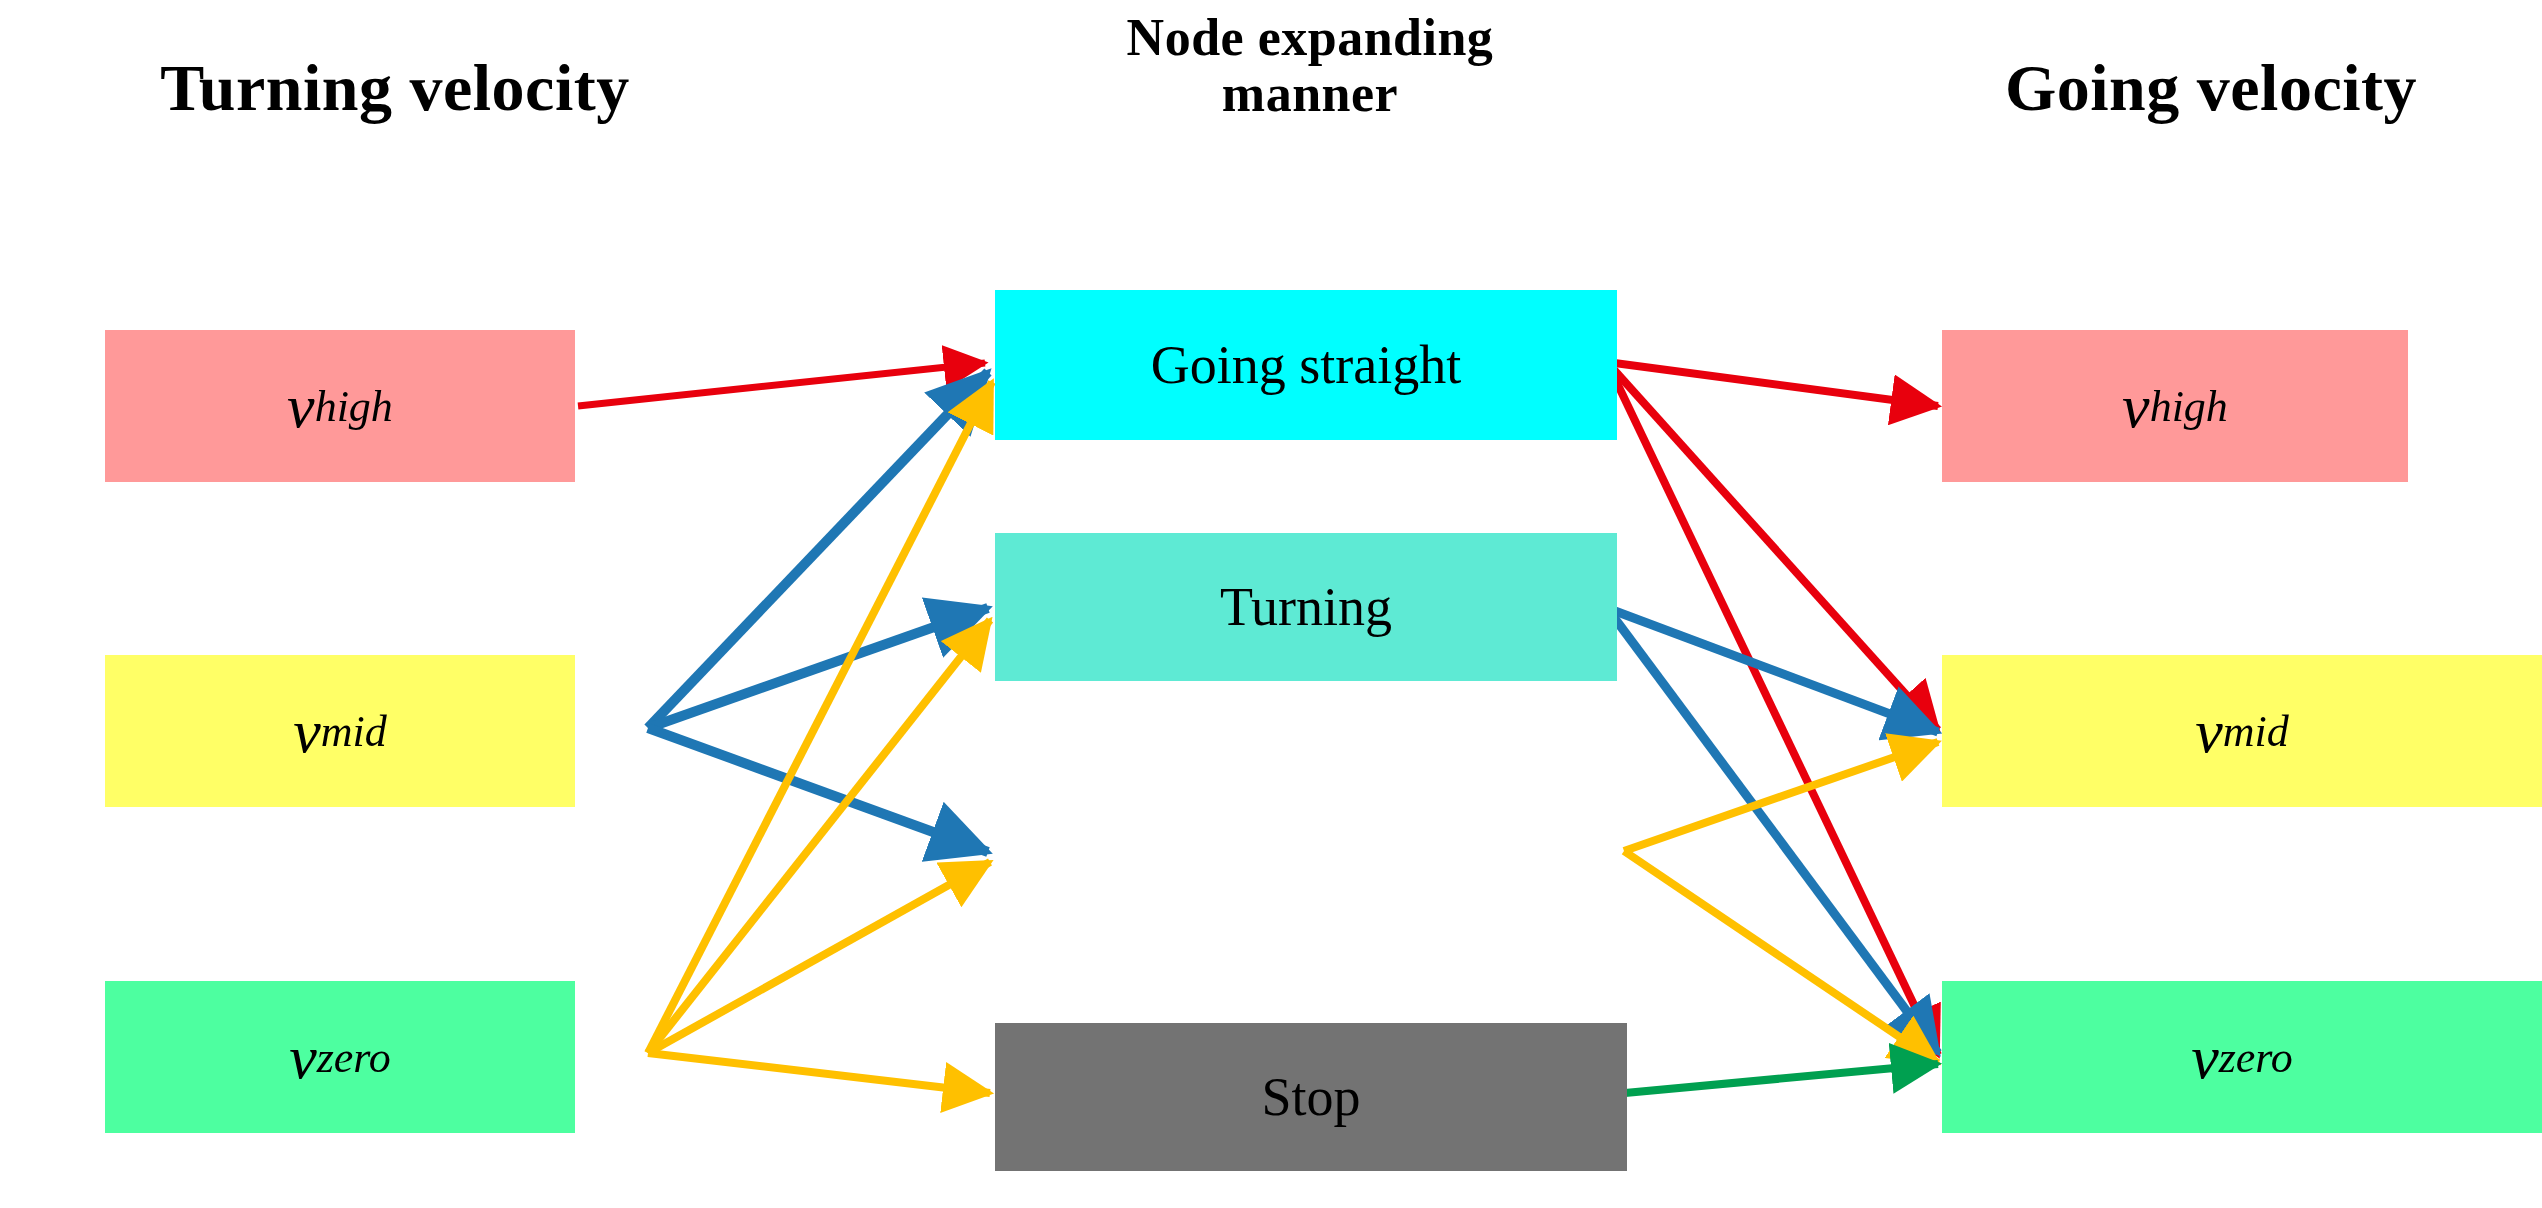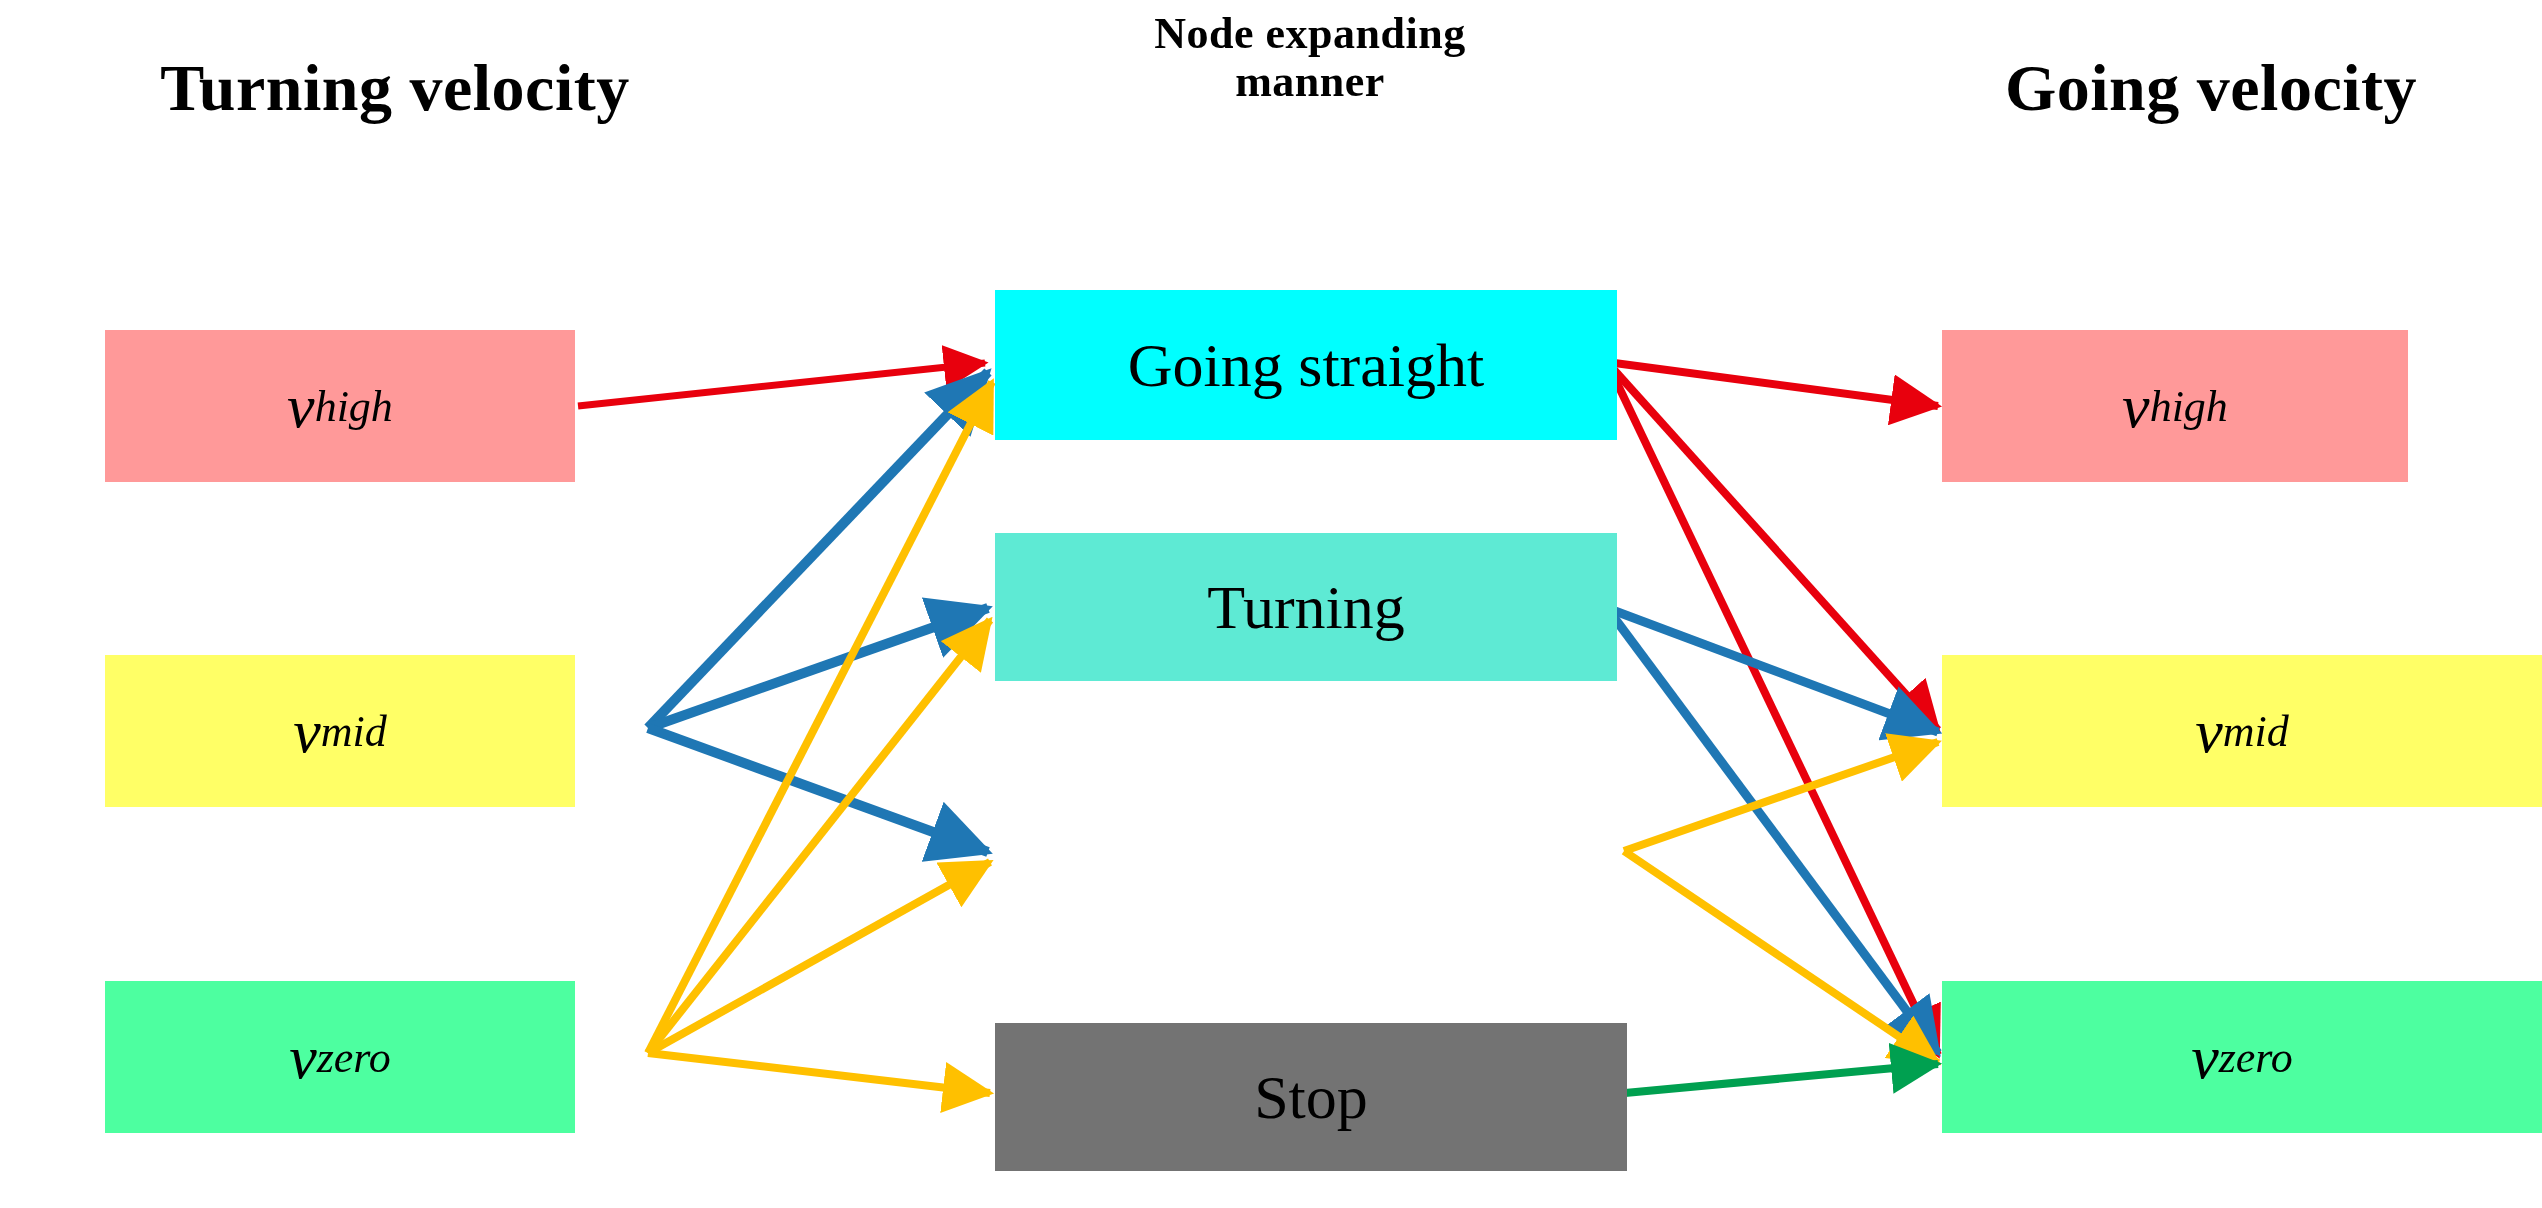--- a/index.html
+++ b/index.html
@@ -15,35 +15,35 @@
     position:absolute;
     font-family:"Liberation Serif", serif;
     font-weight:bold;
     color:#000000;
     text-align:center;
     line-height:1.08;
     letter-spacing:0.5px;
     white-space:pre-line;
   }
   #hdr-start{ left:0px;   top:52px;  width:790px;  font-size:66px; }
-  #hdr-mid{   left:960px; top:10px;  width:700px;  font-size:44px; }
+  #hdr-mid{   left:960px; top:10px;  width:700px;  font-size:52px; }
   #hdr-end{   left:1880px;top:52px;  width:662px;  font-size:66px; }
 
   .node{
     position:absolute;
     display:flex;
     align-items:center;
     justify-content:center;
     color:#000000;
     font-family:"Liberation Serif", serif;
     box-sizing:border-box;
   }
   .vel{ font-style:italic; font-size:62px; font-weight:normal; }
   .vel .sub{ font-size:44px; vertical-align:-0.28em; font-style:italic; }
-  .act{ font-size:62px; }
+  .act{ font-size:54px; }
 
   #n-vhigh-l{ left:105px; top:330px;  width:470px; height:152px; background:#FF9999; }
   #n-vmid-l { left:105px; top:655px;  width:470px; height:152px; background:#FFFF66; }
   #n-vzero-l{ left:105px; top:981px;  width:470px; height:152px; background:#4DFFA0; }
 
   #n-going   { left:995px; top:290px;  width:622px; height:150px; background:#00FFFF; }
   #n-turning { left:995px; top:533px;  width:622px; height:148px; background:#5eead4; }
   #n-lane    { left:995px; top:790px;  width:632px; height:135px; background:#00FFFF; }
   #n-stop    { left:995px; top:1023px; width:632px; height:148px; background:#737373; }
 

